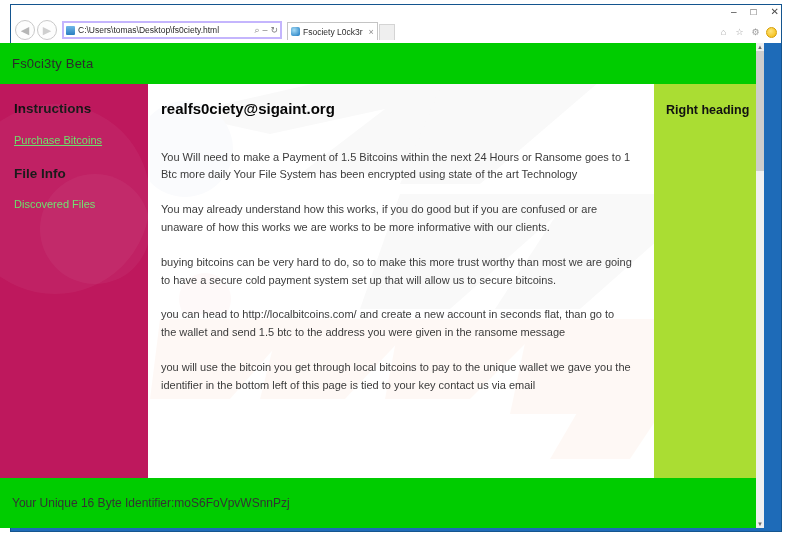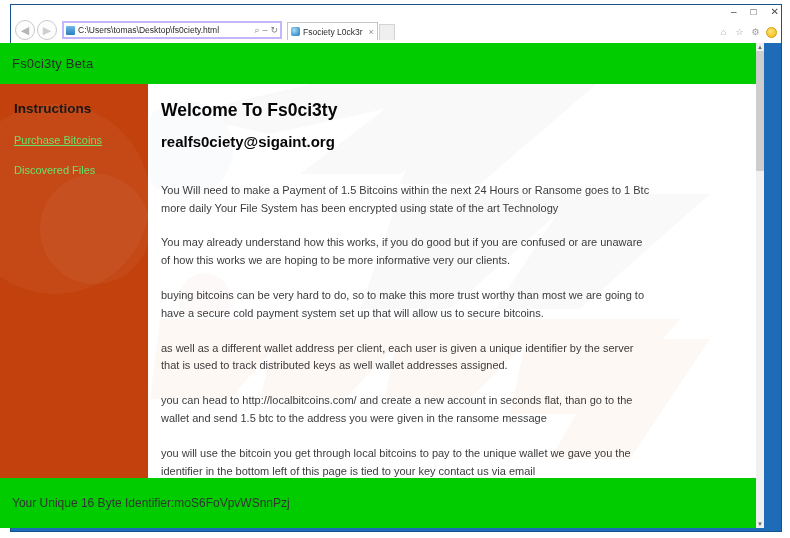--- a/index.html
+++ b/index.html
@@ -238,21 +238,21 @@
     left: 150px;
     top: 235px;
     width: 560px;
     height: 170px;
   }
 
   #sidebar {
     position: relative;
     width: 148px;
     flex: 0 0 148px;
-    background: #c2410c;
+    background: #be185d;
     padding: 18px 0 0 14px;
     box-sizing: border-box;
     z-index: 2;
     overflow: hidden;
   }
   #sidebar .sb-blob {
     position: absolute;
     border-radius: 50%;
     background: rgba(255,255,255,0.045);
     pointer-events: none;
@@ -459,39 +459,41 @@
       </div>
 
       <div id="sidebar">
         <div class="sb-blob" style="width:190px;height:190px;left:-40px;top:20px;"></div>
         <div class="sb-blob" style="width:110px;height:110px;left:40px;top:90px;"></div>
 
         <div class="sb-heading" id="sb-instructions">Instructions</div>
 
         <a href="#" class="sb-link" id="sb-purchase">Purchase Bitcoins</a>
 
+        <div class="sb-heading" id="sb-fileinfo">File Info</div>
 
         <a href="#" class="sb-link" id="sb-discovered">Discovered Files</a>
       </div>
 
       <div id="content">
         <div id="content-bg"></div>
         <div id="content-inner">
-          <h1 id="welcome-title">Welcome To Fs0ci3ty</h1>
           <h2 id="contact-email">realfs0ciety@sigaint.org</h2>
 
           <p class="para">You Will need to make a Payment of 1.5 Bitcoins within the next 24 Hours or Ransome goes to 1 Btc more daily Your File System has been encrypted using state of the art Technology</p>
-          <p class="para">You may already understand how this works, if you do good but if you are confused or are unaware of how this works we are hoping to be more informative very our clients.</p>
+          <p class="para">You may already understand how this works, if you do good but if you are confused or are unaware of how this works we are works to be more informative with our clients.</p>
           <p class="para">buying bitcoins can be very hard to do, so to make this more trust worthy than most we are going to have a secure cold payment system set up that will allow us to secure bitcoins.</p>
-          <p class="para">as well as a different wallet address per client, each user is given a unique identifier by the server that is used to track distributed keys as well wallet addresses assigned.</p>
           <p class="para">you can head to http://localbitcoins.com/ and create a new account in seconds flat, than go to the wallet and send 1.5 btc to the address you were given in the ransome message</p>
           <p class="para">you will use the bitcoin you get through local bitcoins to pay to the unique wallet we gave you the identifier in the bottom left of this page is tied to your key contact us via email</p>
         </div>
       </div>
 
+      <div id="rightbar">
+        <div id="right-heading">Right heading</div>
+      </div>
 
     </div>
 
     <div id="page-footer">
       <div id="unique-id-text">Your Unique 16 Byte Identifier:moS6FoVpvWSnnPzj</div>
     </div>
 
     <div id="scrollbar">
       <div id="scroll-up">▲</div>
       <div id="scroll-thumb"></div>

